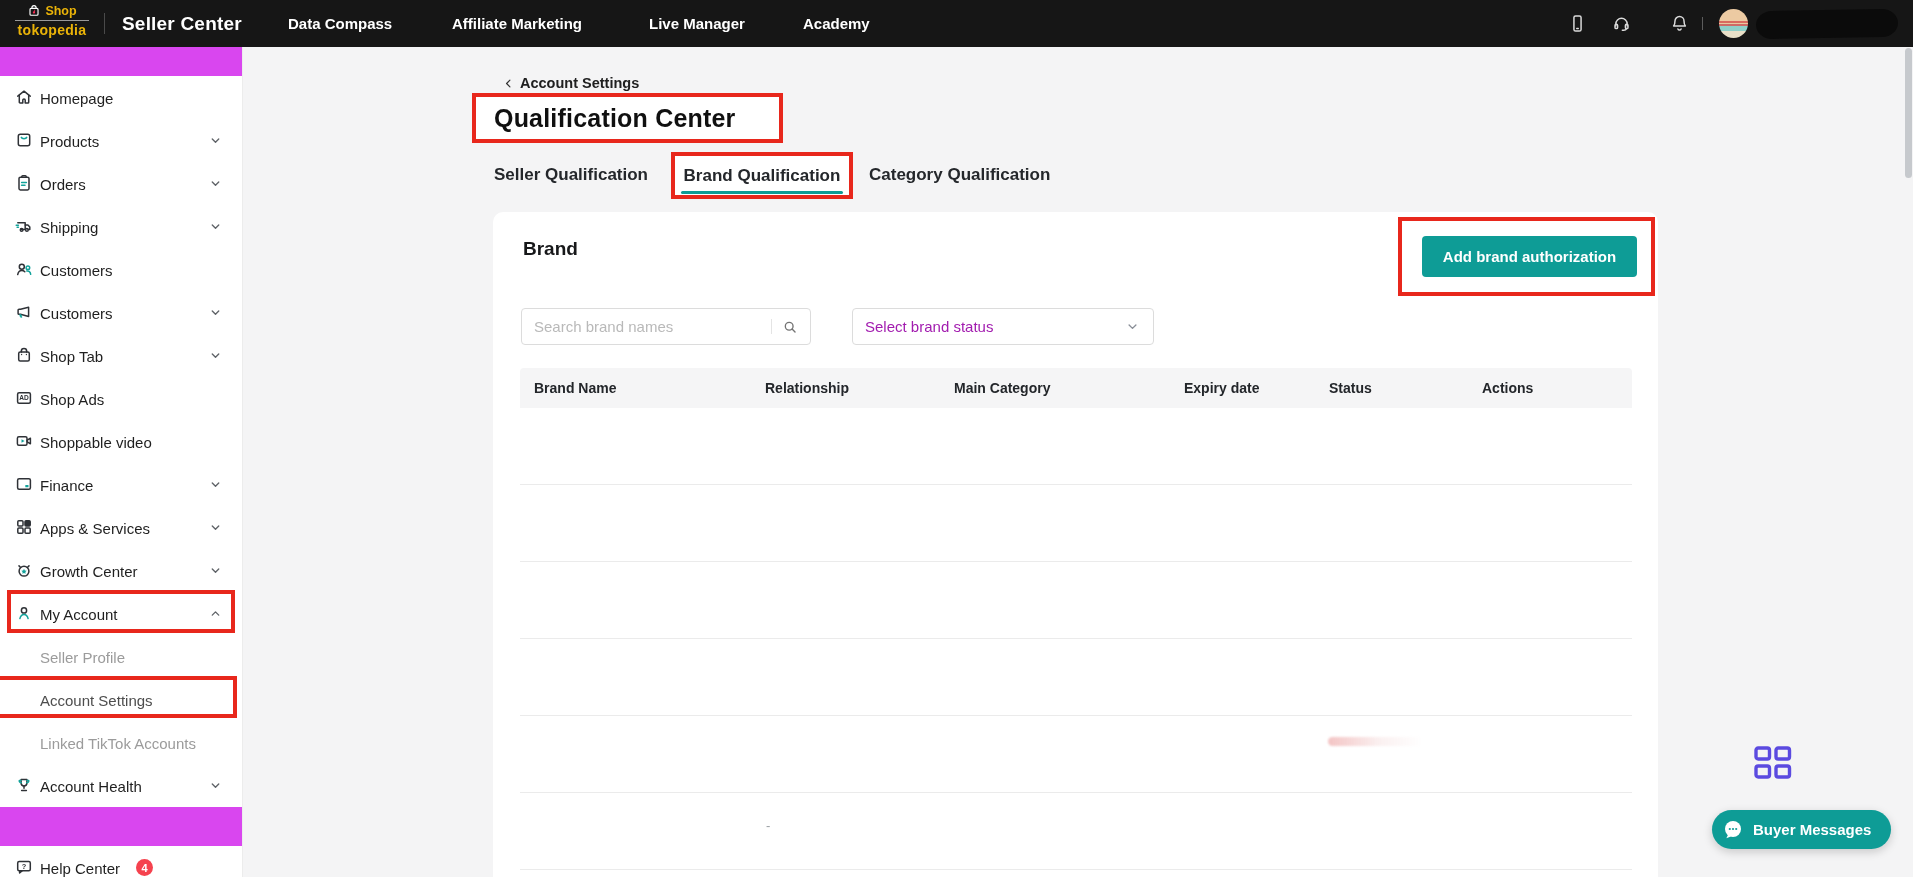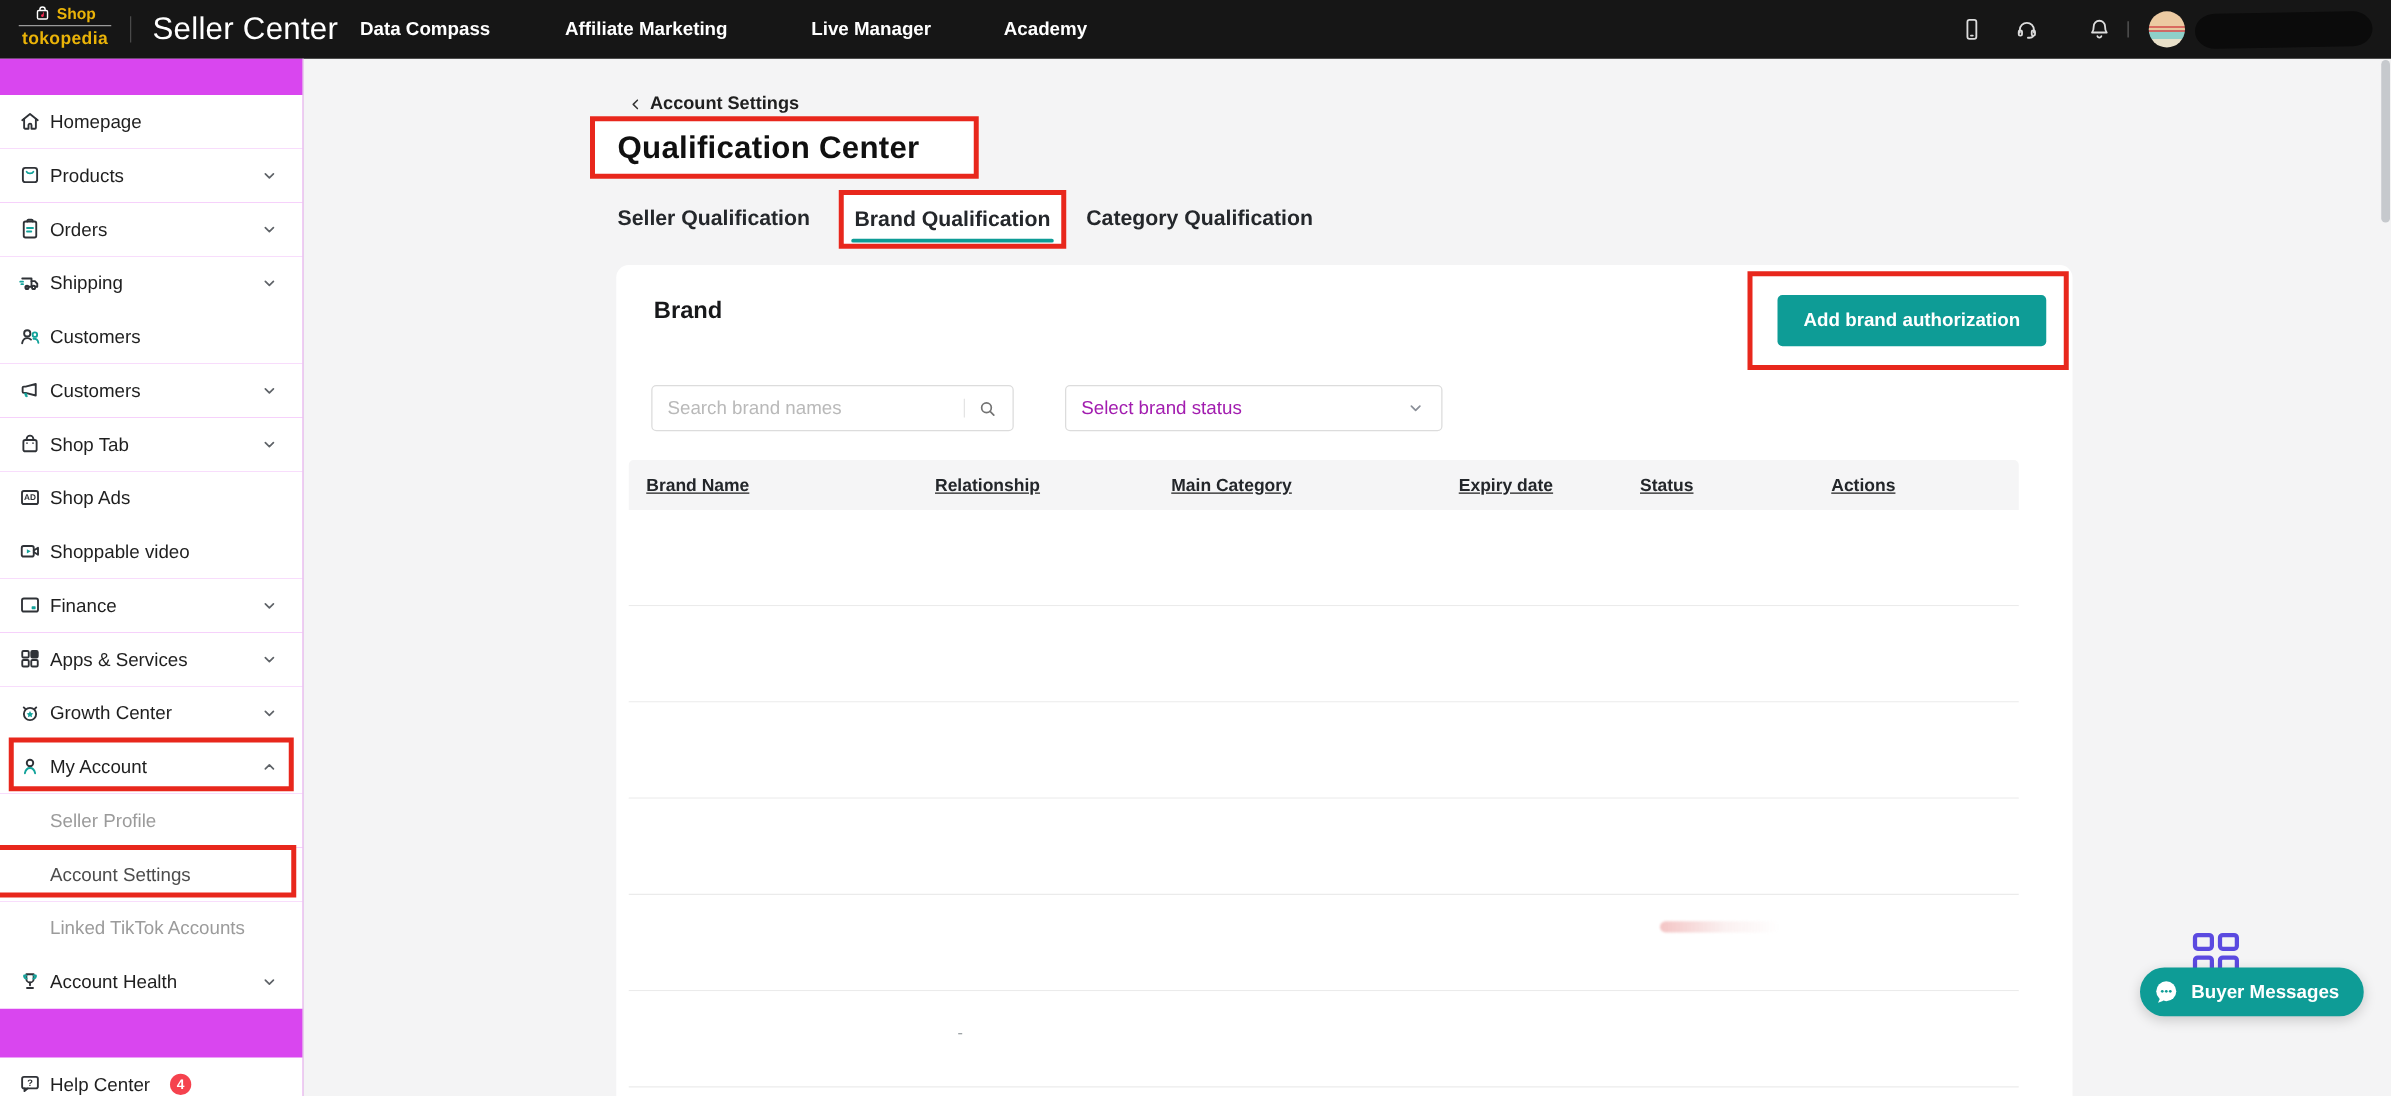--- a/index.html
+++ b/index.html
@@ -9,21 +9,21 @@
   svg{display:block;width:100%;height:100%;}
 
   
   #topbar{position:absolute;left:0;top:0;width:1913px;height:47px;background:#161616;}
   .tlogo{left:11px;top:4px;width:82px;display:flex;flex-direction:column;align-items:center;color:#eab308;cursor:pointer;}
   .tlogo-row{display:flex;align-items:center;gap:4px;font-size:12.5px;font-weight:700;}
   .tlogo-bag{width:14px;height:14px;}
   .tlogo-line{width:74px;height:1px;background:#9a9a9a;margin:2px 0 1px;}
   .tlogo-brand{font-size:14px;font-weight:600;letter-spacing:.3px;}
   .tdivider{left:104px;top:13px;width:1px;height:21px;background:#4a4a4a;}
-  .tname{left:122px;top:0;height:30px;line-height:47px;font-size:25px;font-weight:400;color:#fff;letter-spacing:.2px;cursor:pointer;}
+  .tname{left:122px;top:0;height:30px;line-height:47px;font-size:19px;font-weight:700;color:#fff;letter-spacing:.2px;cursor:pointer;}
   .tnav{top:0;height:47px;line-height:47px;font-size:15px;font-weight:600;color:#fff;cursor:pointer;white-space:nowrap;}
   .ticon{top:13px;width:21px;height:21px;color:#dcdcdc;cursor:pointer;}
   .tdiv2{left:1702px;top:17px;width:1px;height:13px;background:#5c5c5c;}
   .avatar{left:1719px;top:9px;width:29px;height:29px;border-radius:50%;cursor:pointer;
     background:linear-gradient(180deg,#eccaa2 0 42%,#d96a5f 42% 47%,#e8c9a0 47% 52%,#cf6a66 52% 57%,#8fd0c9 57% 76%,#e9e0c9 76%);}
   .redact{left:1756px;top:10px;width:142px;height:28px;background:#0b0b0b;border-radius:16px/14px;transform:rotate(-1deg);}
 
   
   #sidebar{position:absolute;left:0;top:47px;width:243px;height:830px;background:#d946ef;border-right:1px solid #ececec;}
   .side-item{position:absolute;left:0;width:242px;height:43px;cursor:pointer;background:#fff;}
@@ -54,31 +54,31 @@
   .add-btn{left:929px;top:24px;width:215px;height:41px;background:#0e9c96;color:#fff;border:none;border-radius:4px;font-size:15px;font-weight:700;font-family:inherit;cursor:pointer;}
   .search-wrap{left:28px;top:96px;width:290px;height:37px;border:1px solid #dcdcdc;border-radius:4px;background:#fff;display:flex;align-items:center;}
   .search-wrap input{flex:1;min-width:0;border:none;outline:none;background:transparent;padding:0 6px 0 12px;font-size:15px;color:#333;font-family:inherit;}
   .search-wrap input::placeholder{color:#b9b9b9;}
   .search-div{width:1px;height:15px;background:#e4e4e4;}
   .search-ic{width:18px;height:18px;margin:0 11px 0 9px;color:#737373;cursor:pointer;}
   .select-wrap{left:359px;top:96px;width:302px;height:37px;border:1px solid #dcdcdc;border-radius:4px;background:#fff;display:flex;align-items:center;cursor:pointer;}
   .select-ph{flex:1;padding-left:12px;font-size:15px;color:#a21caf;}
   .select-chev{width:17px;height:17px;margin-right:12px;color:#8a8f98;}
 
-  .table{left:10px;top:156px;width:1112px;text-decoration:underline;}
+  .table{left:27px;top:156px;width:1112px;}
   .thead{display:flex;height:40px;background:#f5f5f6;border-radius:4px 4px 0 0;align-items:center;}
   .th{font-size:14px;font-weight:700;color:#23262a;padding-left:14px;white-space:nowrap;}
   .trow{height:77px;background:#fff;border-bottom:1px solid #ebebeb;}
   .smudge{left:835px;top:525px;width:95px;height:9px;border-radius:5px;filter:blur(1px);
     background:linear-gradient(90deg,rgba(236,158,158,.6),rgba(240,205,205,.28) 55%,rgba(245,235,235,0));}
   .dash{left:273px;top:606px;font-size:13px;color:#9aa0a4;}
 
   
   .qr{left:1753px;top:745px;width:40px;height:40px;cursor:pointer;}
-  .pill{left:1712px;top:774px;width:179px;height:39px;background:#0e9c96;border-radius:20px;display:flex;align-items:center;gap:8px;padding:0 14px 0 9px;box-shadow:0 3px 10px rgba(0,0,0,.18);cursor:pointer;}
+  .pill{left:1712px;top:810px;width:179px;height:39px;background:#0e9c96;border-radius:20px;display:flex;align-items:center;gap:8px;padding:0 14px 0 9px;box-shadow:0 3px 10px rgba(0,0,0,.18);cursor:pointer;}
   .chat-ic{width:24px;height:24px;flex:none;}
   .pill-label{color:#fff;font-size:15px;font-weight:700;white-space:nowrap;}
   .scroll-thumb{left:1905px;top:48px;width:7px;height:130px;background:#c6c9cd;border-radius:4px;cursor:pointer;}
 </style>
 </head>
 <body>
 
 <div id="topbar">
   <div class="abs tlogo">
     <div class="tlogo-row">

